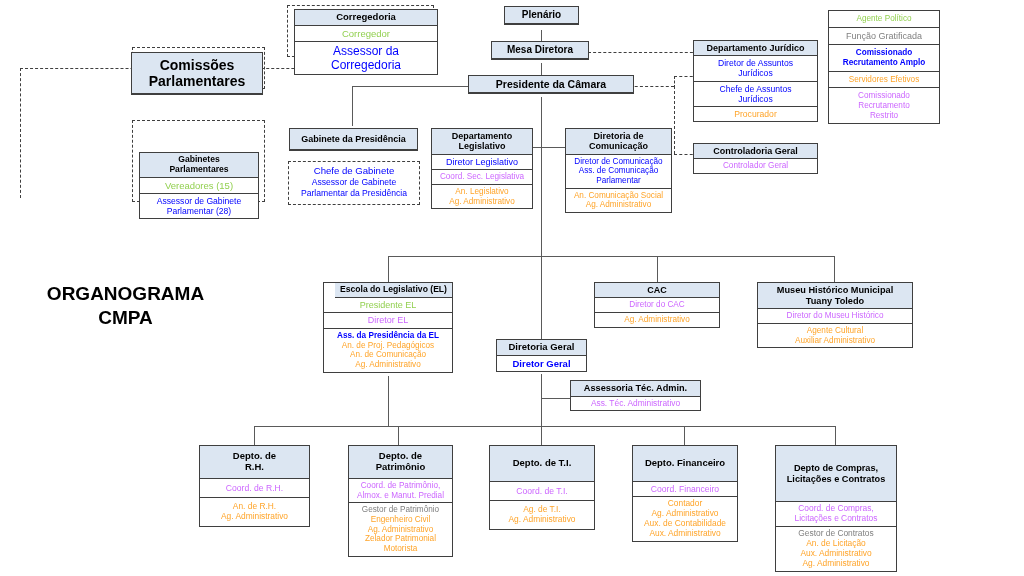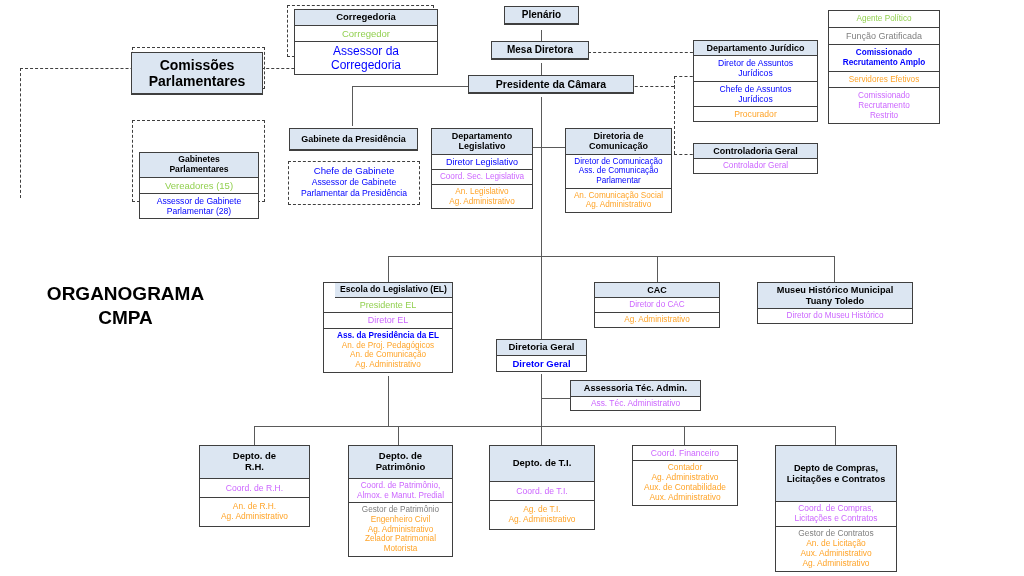--- a/index.html
+++ b/index.html
@@ -276,20 +276,24 @@
     <div class="sec c-restr" style="font-size:8.2px;">Diretor do CAC</div>
     <div class="sec c-efet" style="font-size:8.2px;">Ag. Administrativo</div>
   </div>
 
   <div class="box" style="left:757px;top:282px;width:156px;font-size:9.2px;">
     <div class="hdr">
       <div>Museu Histórico Municipal</div>
       <div>Tuany Toledo</div>
     </div>
     <div class="sec c-restr" style="font-size:8.2px;">Diretor do Museu Histórico</div>
+    <div class="sec c-efet" style="font-size:8.2px;">
+      <div>Agente Cultural</div>
+      <div>Auxiliar Administrativo</div>
+    </div>
   </div>
 
   <div class="box" style="left:496px;top:339px;width:91px;font-size:9.5px;">
     <div class="hdr">Diretoria Geral</div>
     <div class="sec c-amplo" style="font-weight:bold;">Diretor Geral</div>
   </div>
 
   <div class="box" style="left:570px;top:380px;width:131px;font-size:9.2px;">
     <div class="hdr">Assessoria Téc. Admin.</div>
     <div class="sec c-restr" style="font-size:8.4px;">Ass. Téc. Administrativo</div>
@@ -328,20 +332,21 @@
   <div class="box" style="left:489px;top:445px;width:106px;font-size:9.5px;">
     <div class="hdr" style="padding:12px 0;">Depto. de T.I.</div>
     <div class="sec c-restr" style="font-size:8.6px;padding:4px 2px;">Coord. de T.I.</div>
     <div class="sec c-efet" style="font-size:8.4px;padding:4px 2px;">
       <div>Ag. de T.I.</div>
       <div>Ag. Administrativo</div>
     </div>
   </div>
 
   <div class="box" style="left:632px;top:445px;width:106px;font-size:9.5px;">
+    <div class="hdr" style="padding:12px 2px;">Depto. Financeiro</div>
     <div class="sec c-restr" style="font-size:8.6px;">Coord. Financeiro</div>
     <div class="sec c-efet" style="font-size:8.4px;">
       <div>Contador</div>
       <div>Ag. Administrativo</div>
       <div>Aux. de Contabilidade</div>
       <div>Aux. Administrativo</div>
     </div>
   </div>
 
   <div class="box" style="left:775px;top:445px;width:122px;font-size:9.2px;">

